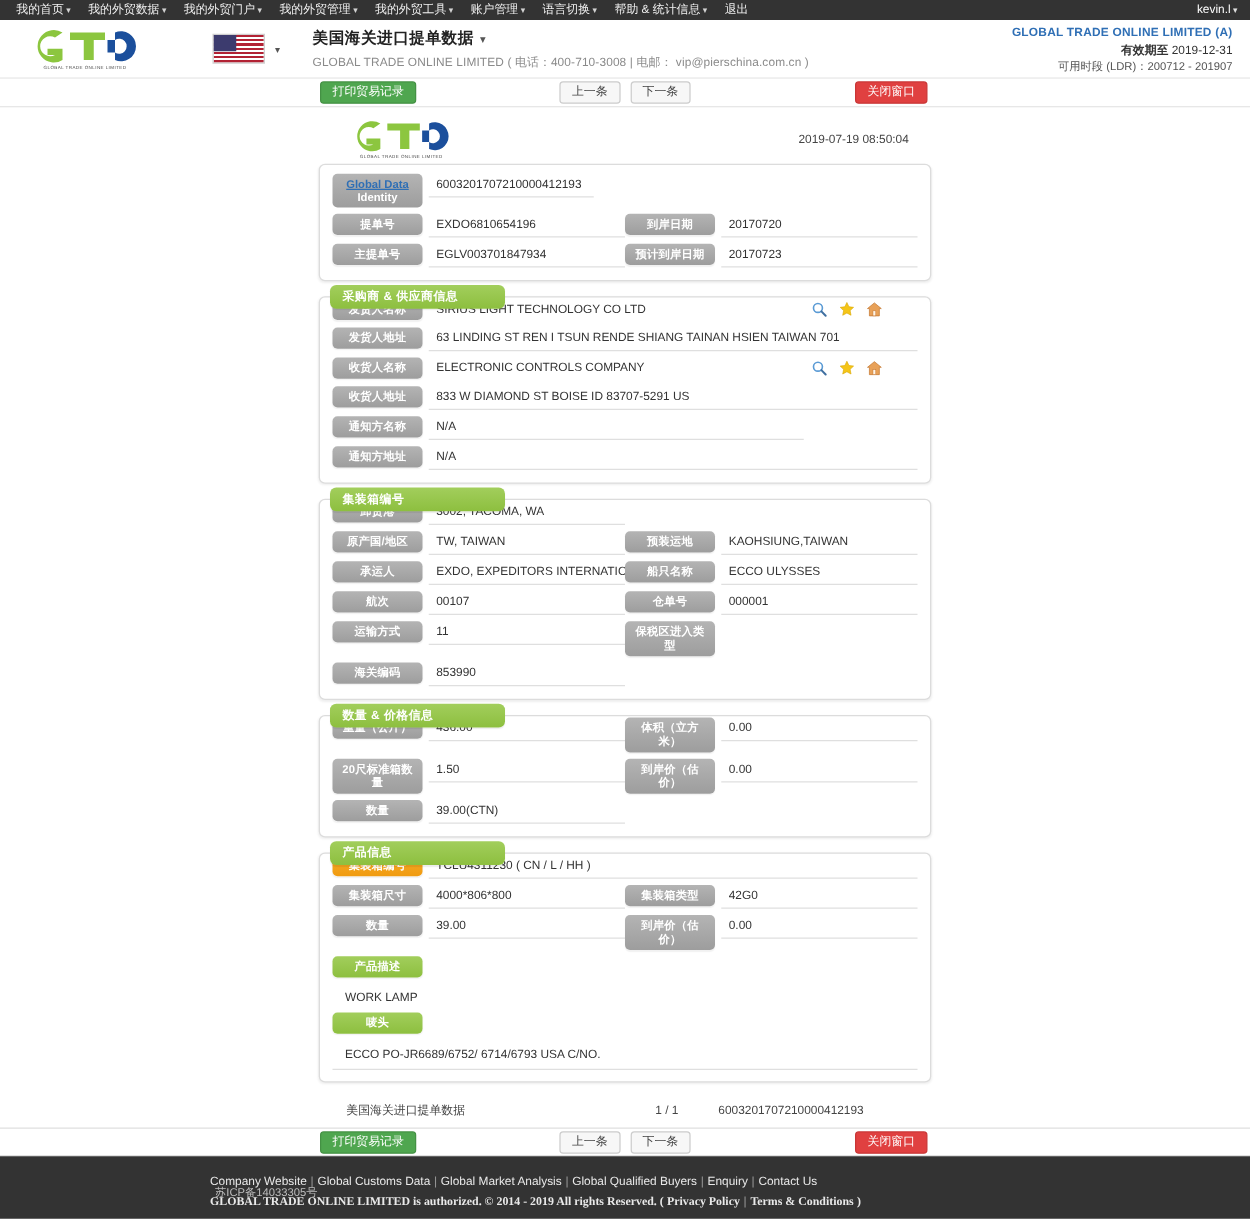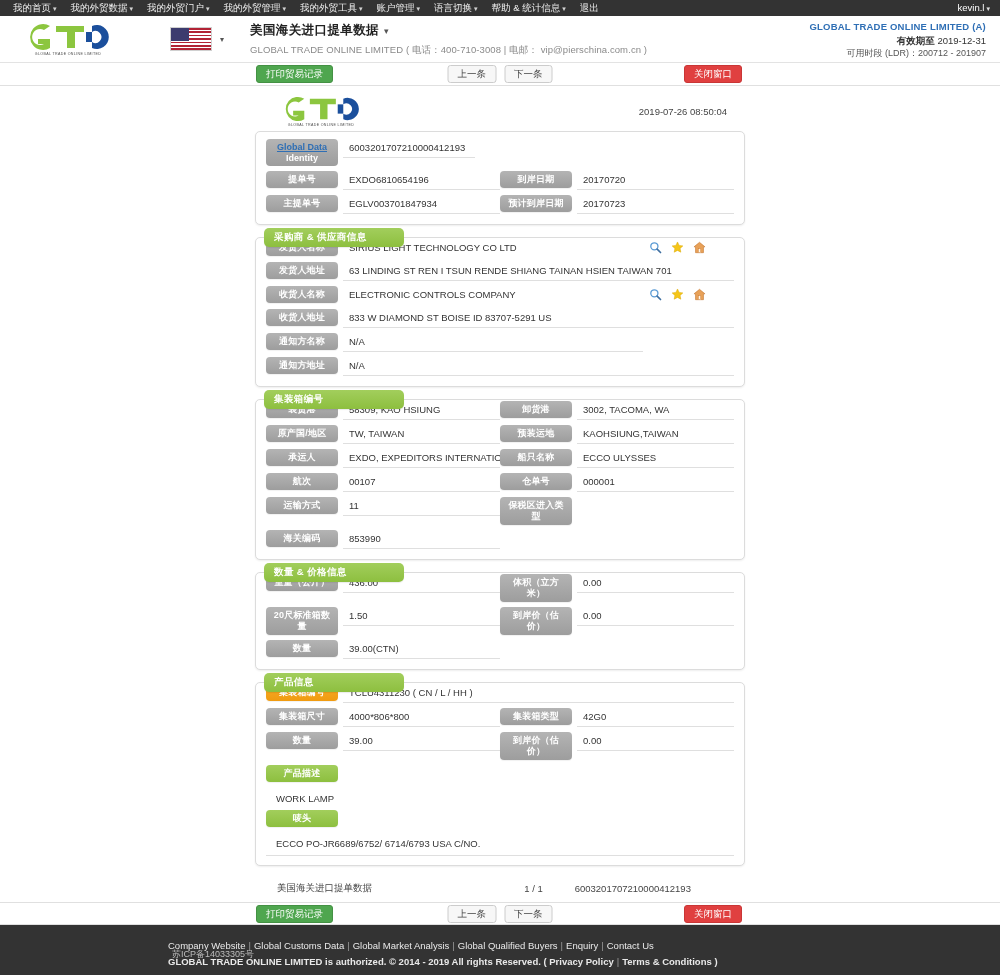--- a/index.html
+++ b/index.html
@@ -233,21 +233,21 @@
     font-size: 9.5px;
   }
   #footer .icp {
     position:absolute; left: 172px;
     color:#bdbdbd; font-size: 9px;
   }
   .foot-col { line-height: 16px; }
   .foot-line a { color:#e9e9e9; text-decoration:none; cursor:pointer; }
   .foot-sep { color:#9a9a9a; padding: 0 3px; }
   #footer-wrap { position: relative; }
-  .foot-bold { font-weight: bold; }
+  .foot-bold { font-weight: bold; font-family: Liberation Serif, serif; }
 </style>
 </head>
 <body>
 
 <div id="topnav">
   <div class="nav-item"><span>我的首页</span><span class="caret">▾</span></div>
   <div class="nav-item"><span>我的外贸数据</span><span class="caret">▾</span></div>
   <div class="nav-item"><span>我的外贸门户</span><span class="caret">▾</span></div>
   <div class="nav-item"><span>我的外贸管理</span><span class="caret">▾</span></div>
   <div class="nav-item"><span>我的外贸工具</span><span class="caret">▾</span></div>
@@ -307,21 +307,21 @@
     <div class="doc-head">
       <div class="doc-logo-wrap">
         <svg class="logo-svg" width="90" height="26" viewBox="0 0 96 28">
           <path d="M30 3 A13 13 0 1 0 30 25 L30 16 L18 16 L18 21 L24 21 A8 8 0 1 1 24 7 Z" fill="#8cc63f"></path>
           <path d="M36 3 L64 3 L64 9 L55 9 L55 25 L47 25 L47 9 L36 9 Z" fill="#8cc63f"></path>
           <path d="M72 3 A12 12 0 1 1 72 25 L72 19 A6 6 0 1 0 72 9 Z" fill="#1b4f9c"></path>
           <path d="M66 9 L72 9 L72 19 L66 19 Z" fill="#1b4f9c"></path>
         </svg>
         <div class="logo-caption">GLOBAL TRADE ONLINE LIMITED</div>
       </div>
-      <div class="doc-stamp">2019-07-26 08:50:04</div>
+      <div class="doc-stamp">2019-07-19 08:50:04</div>
     </div>
 
     <div class="card">
       <div class="row">
         <div class="lbl-identity">
           <div class="l1">Global Data</div>
           <div class="l2">Identity</div>
         </div>
         <div class="val narrow">6003201707210000412193</div>
       </div>
@@ -407,24 +407,20 @@
         <div class="lbl">通知方地址</div>
         <div class="val">N/A</div>
       </div>
     </div>
 
     <div class="card with-head">
       <div class="sec-head">集装箱编号</div>
 
       <div class="row">
         <div class="col half">
-            <div class="lbl">装货港</div>
-            <div class="val mid">58309, KAO HSIUNG</div>
-          </div>
-        <div class="col half">
             <div class="lbl">卸货港</div>
             <div class="val mid">3002, TACOMA, WA</div>
           </div>
       </div>
       <div class="row">
         <div class="col half">
             <div class="lbl">原产国/地区</div>
             <div class="val mid">TW, TAIWAN</div>
           </div>
         <div class="col half">

